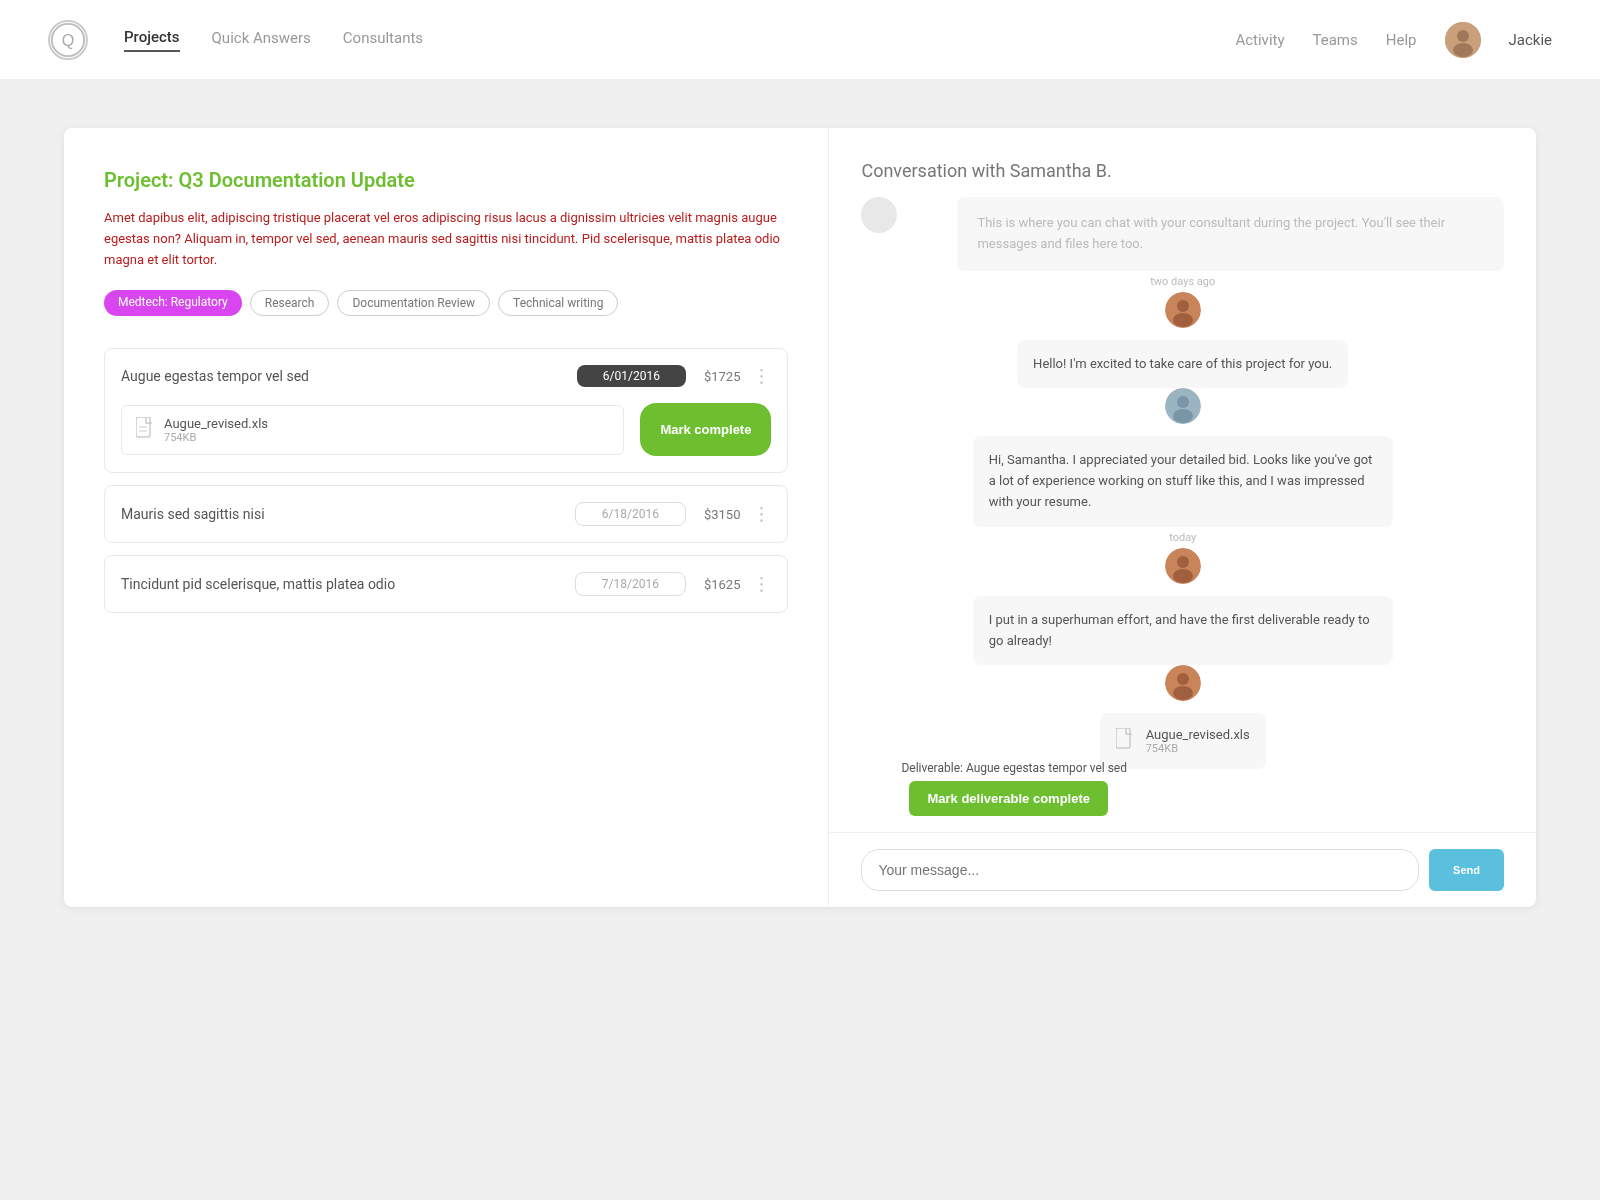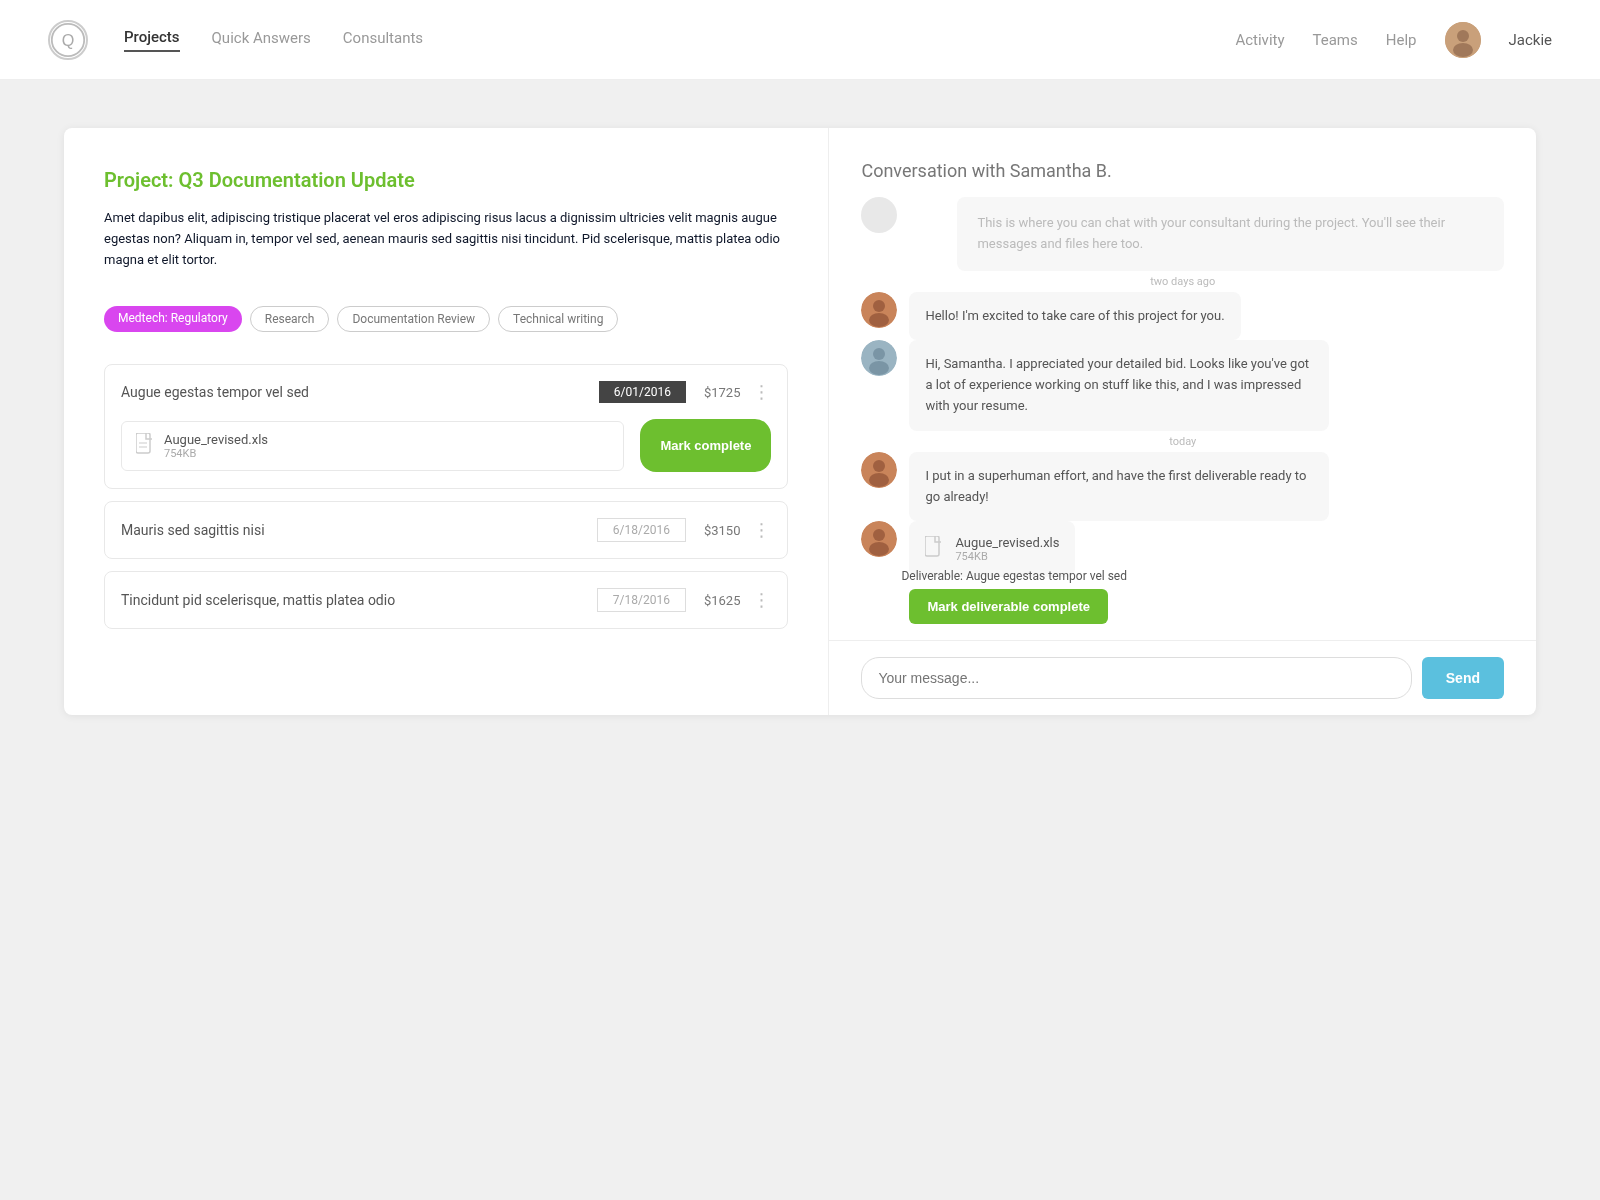--- a/index.html
+++ b/index.html
@@ -77,23 +77,23 @@
       font-size: 20px;
       color: #888;
       margin-bottom: 16px;
     }
     .project-title span {
       color: #6dbf2f;
       font-weight: 600;
     }
     .project-desc {
       font-size: 13px;
-      color: #0f172a;
+      color: #b91c1c;
       line-height: 1.6;
-      margin-bottom: 36px;
+      margin-bottom: 20px;
     }
     .tags {
       display: flex; flex-wrap: wrap; gap: 8px;
       margin-bottom: 32px;
     }
     .tag {
       border-radius: 20px;
       padding: 5px 14px;
       font-size: 12px;
       cursor: pointer;
@@ -116,22 +116,22 @@
       padding: 16px 16px;
       gap: 12px;
     }
     .deliverable-name {
       flex: 1;
       font-size: 14px;
       color: #555;
     }
     .deliverable-date {
       font-size: 12px;
-      padding: 4px 15px;
-      border-radius: 0;
+      padding: 4px 26px;
+      border-radius: 8px;
       color: #fff;
     }
     .date-dark { background: #444; }
     .date-light { background: #fff; color: #aaa; border: 1px solid #ddd; }
     .deliverable-price {
       font-size: 13px;
       color: #777;
       margin-left: 6px;
     }
     .menu-dots {
@@ -202,22 +202,23 @@
       margin-left: 48px;
     }
     .timestamp {
       text-align: center;
       font-size: 11px;
       color: #bbb;
       margin: 4px 0;
     }
     .msg-row {
       display: flex;
-      align-items: flex-start;
+      align-items: center;
       gap: 12px;
+      flex-direction: column;
     }
     .avatar {
       width: 36px; height: 36px; border-radius: 50%;
       flex-shrink: 0;
       overflow: hidden;
       display: flex; align-items: center; justify-content: center;
     }
     .bubble {
       background: #f7f7f7;
       border-radius: 8px;
@@ -271,21 +272,21 @@
       font-size: 14px;
       color: #555;
       outline: none;
     }
     .btn-send {
       background: #5bc0de;
       color: #fff;
       border: none;
       border-radius: 6px;
       padding: 12px 24px;
-      font-size: 14px;
+      font-size: 11px;
       font-weight: 600;
       cursor: pointer;
     }
     
     .convo-body::-webkit-scrollbar { width: 6px; }
     .convo-body::-webkit-scrollbar-track { background: #f7f7f7; }
     .convo-body::-webkit-scrollbar-thumb { background: #ddd; border-radius: 3px; }
   </style>
 </head>
 <body>

